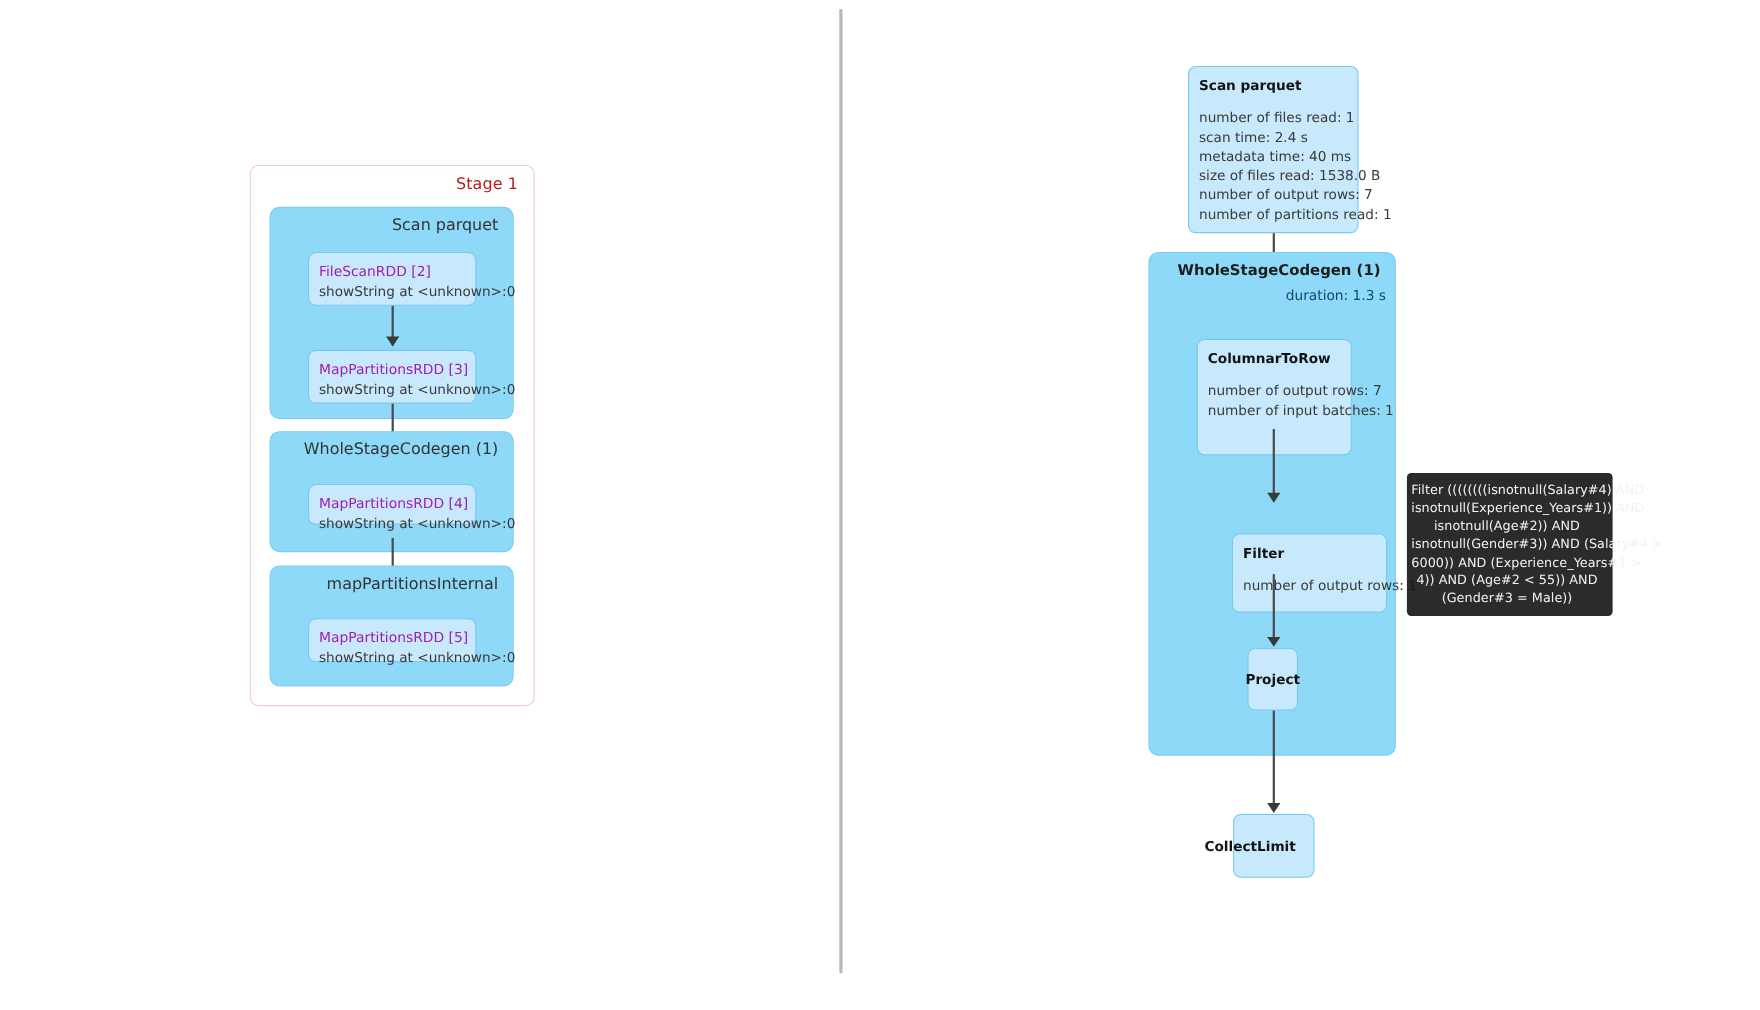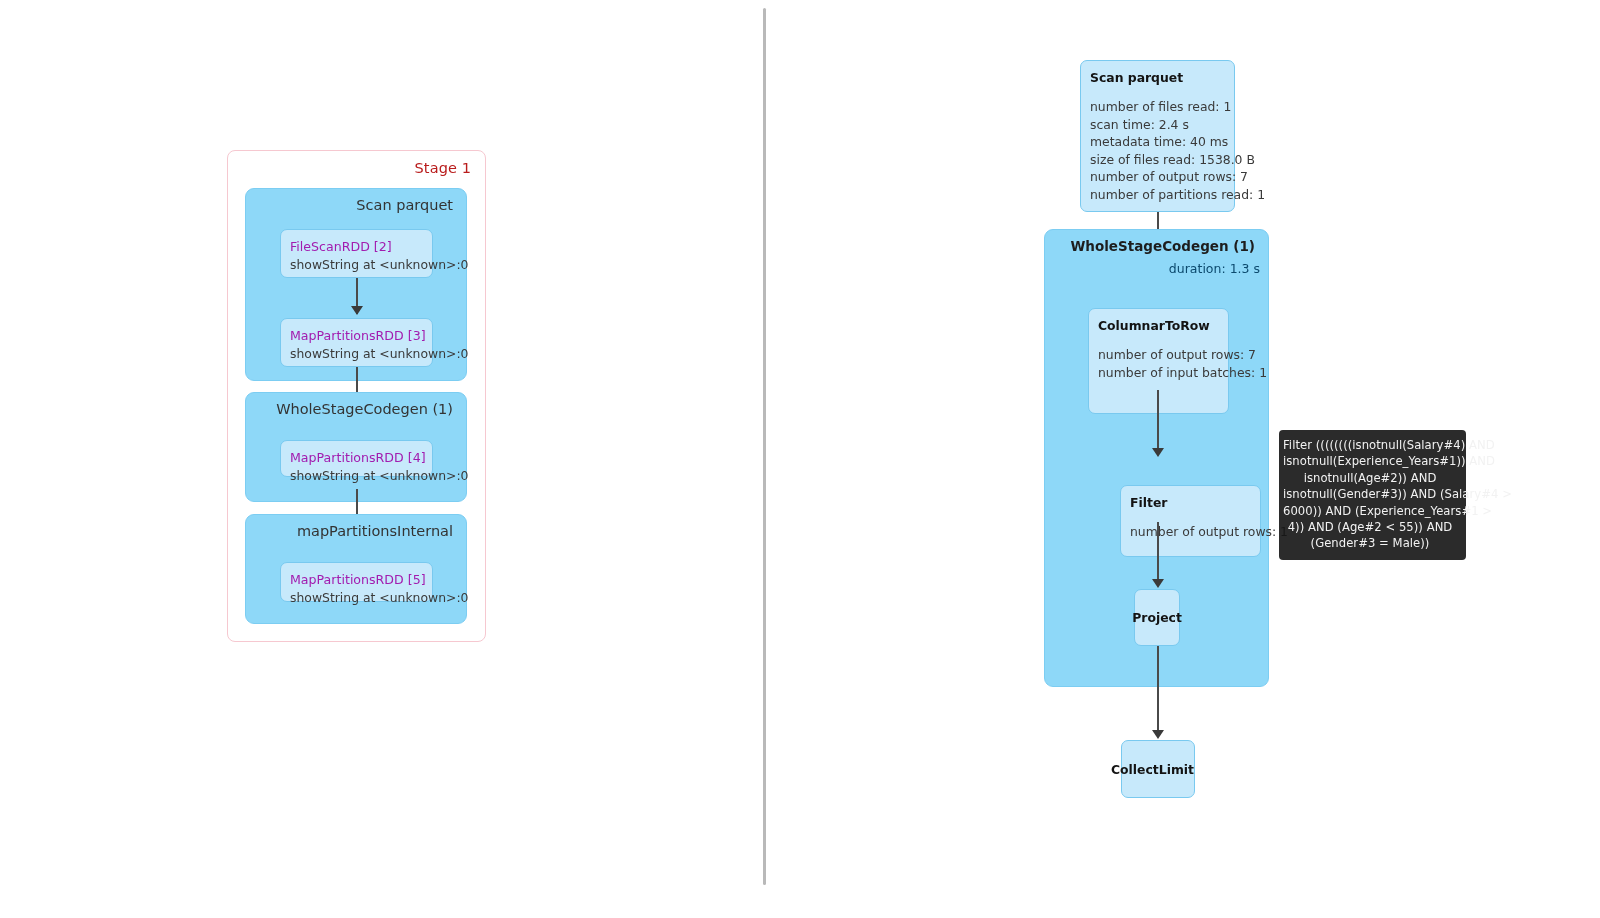--- a/index.html
+++ b/index.html
@@ -82,21 +82,21 @@
     white-space:nowrap;
   }
   .node .n-title.bold{font-weight:bold;font-size:12.4px;color:#131313;}
   .node .n-line{
     font-size:12.4px;
     color:#3a3a3a;
     line-height:17.5px;
     white-space:nowrap;
   }
   .node .n-gap{height:11px;}
-  .node.centered{display:flex;align-items:center;justify-content:center;padding:0;}
+  .node.centered{display:flex;align-items:center;justify-content:center;padding:16px;}
   .node.centered .n-title{font-weight:bold;font-size:12.4px;color:#131313;}
 
   
   .edge{position:absolute;background:#4a4a4a;width:2px;}
   .arrow{
     position:absolute;
     width:0;height:0;
     border-left:6px solid transparent;
     border-right:6px solid transparent;
     border-top:9px solid #3a3a3a;

